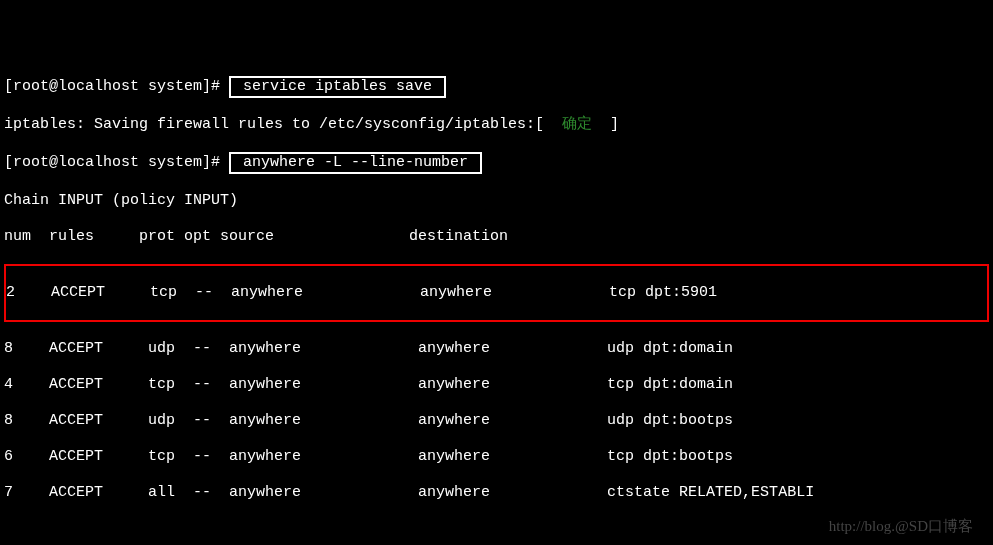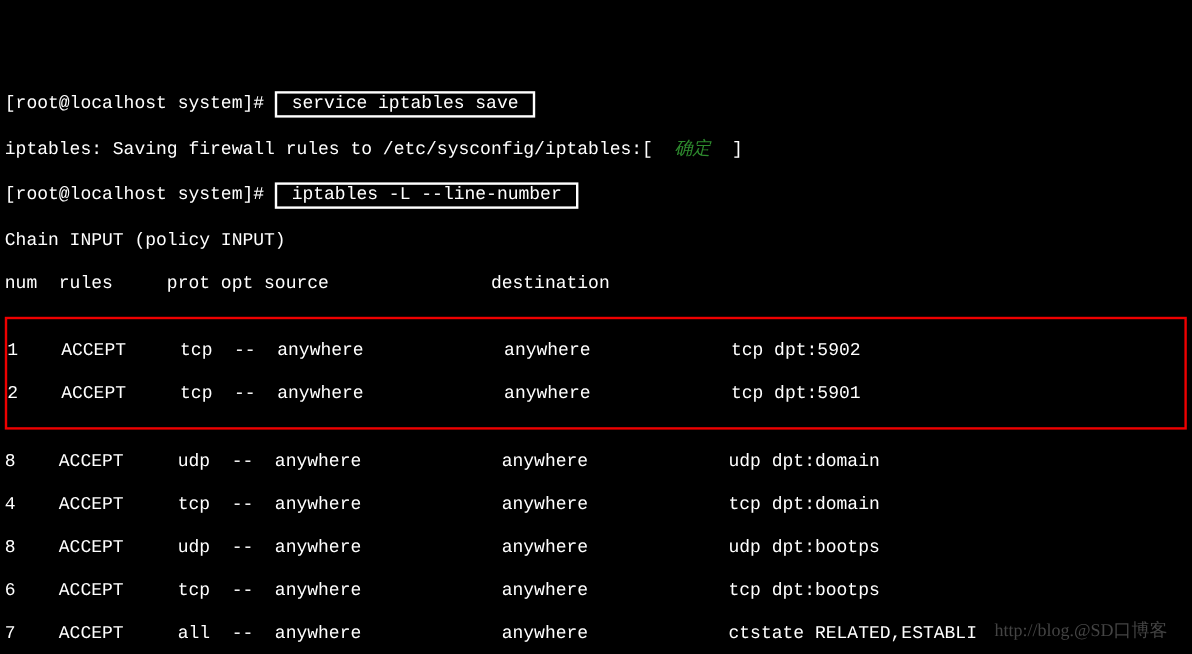--- a/index.html
+++ b/index.html
@@ -20,42 +20,41 @@
     .cmd-highlight {
       border: 2px solid #ffffff;
       padding: 0 12px;
       display: inline-block;
     }
     .red-box {
       border: 2px solid #e00;
       padding: 0;
       display: block;
     }
-    .ok { color: #2e8b2e; font-style: italic; }
+    .ok { color: #2e8b2e; }
     .watermark {
       position: absolute;
       bottom: 10px;
       right: 20px;
       color: #444;
       font-size: 15px;
       font-family: Liberation Serif, serif;
     }
   </style>
 </head>
 <body>
 
 
 
 <div class="line"><span>[root@localhost system]# </span><span class="cmd-highlight">service iptables save</span></div>
 <div class="line"><span>iptables: Saving firewall rules to /etc/sysconfig/iptables:[  </span><span class="ok">确定</span><span>  ]</span></div>
-<div class="line"><span>[root@localhost system]# </span><span class="cmd-highlight">iptables -L --line-number</span></div>
+<div class="line"><span>[root@localhost system]# </span><span class="cmd-highlight">anywhere -L --line-number</span></div>
 <div class="line">Chain INPUT (policy INPUT)</div>
 <div class="line">num  rules     prot opt source               destination         </div>
 <div class="red-box">
-<div class="line">1    ACCEPT     tcp  --  anywhere             anywhere             tcp dpt:5902</div>
 <div class="line">2    ACCEPT     tcp  --  anywhere             anywhere             tcp dpt:5901</div>
 </div>
 <div class="line">8    ACCEPT     udp  --  anywhere             anywhere             udp dpt:domain</div>
 <div class="line">4    ACCEPT     tcp  --  anywhere             anywhere             tcp dpt:domain</div>
 <div class="line">8    ACCEPT     udp  --  anywhere             anywhere             udp dpt:bootps</div>
 <div class="line">6    ACCEPT     tcp  --  anywhere             anywhere             tcp dpt:bootps</div>
 <div class="line">7    ACCEPT     all  --  anywhere             anywhere             ctstate RELATED,ESTABLI</div>
 
 
 

